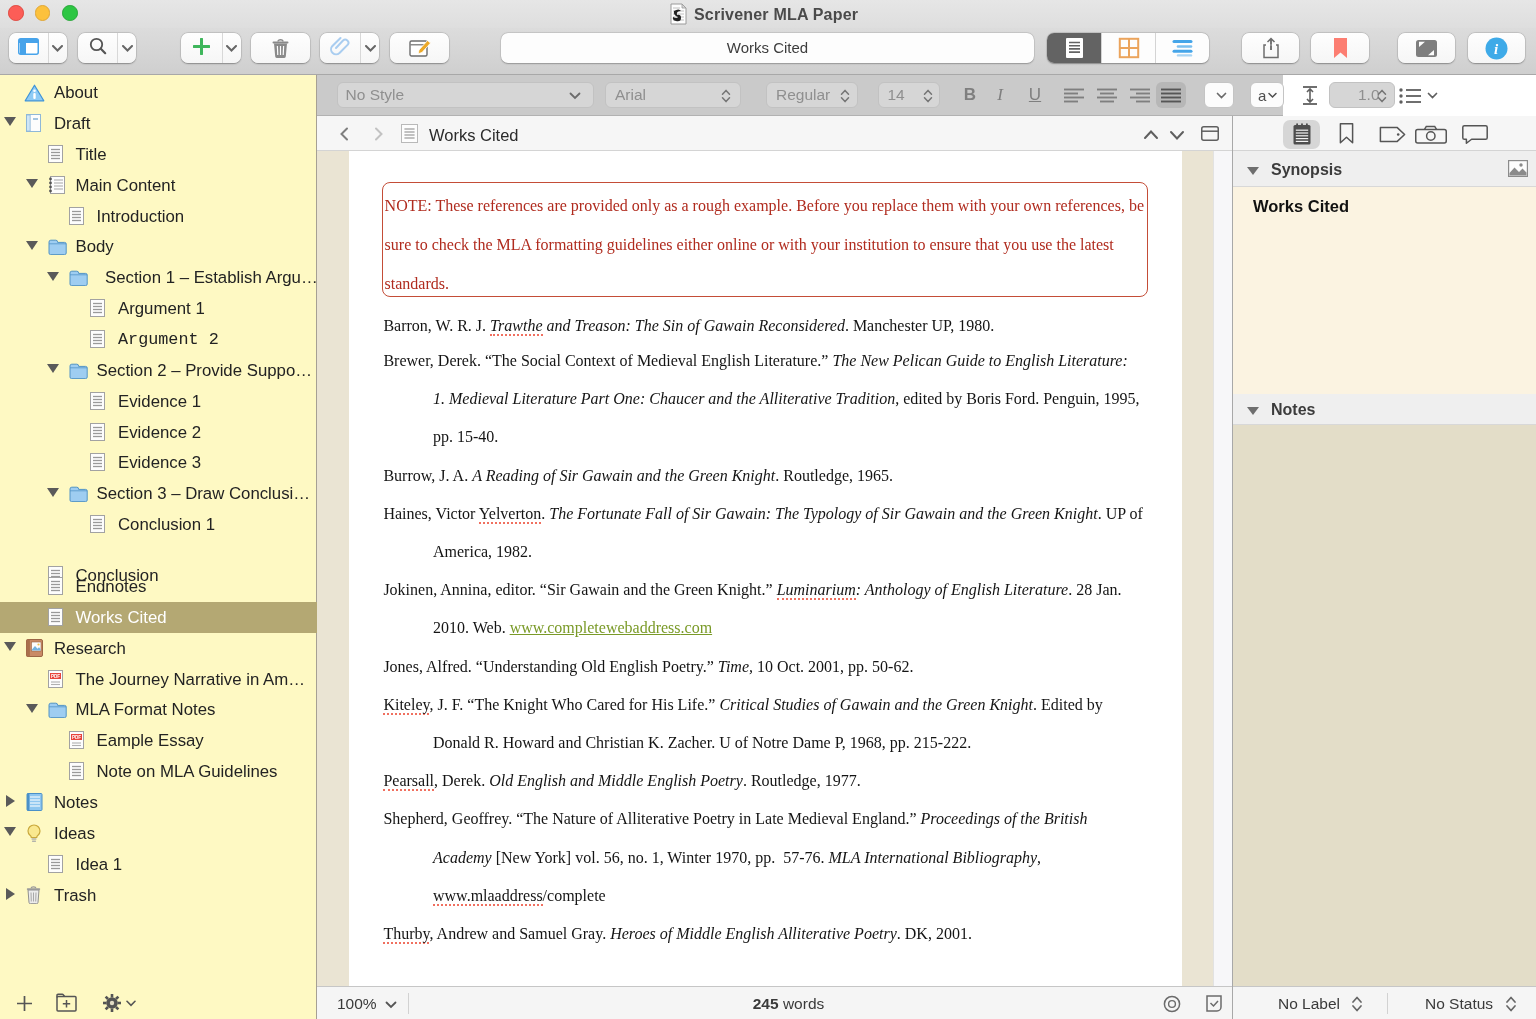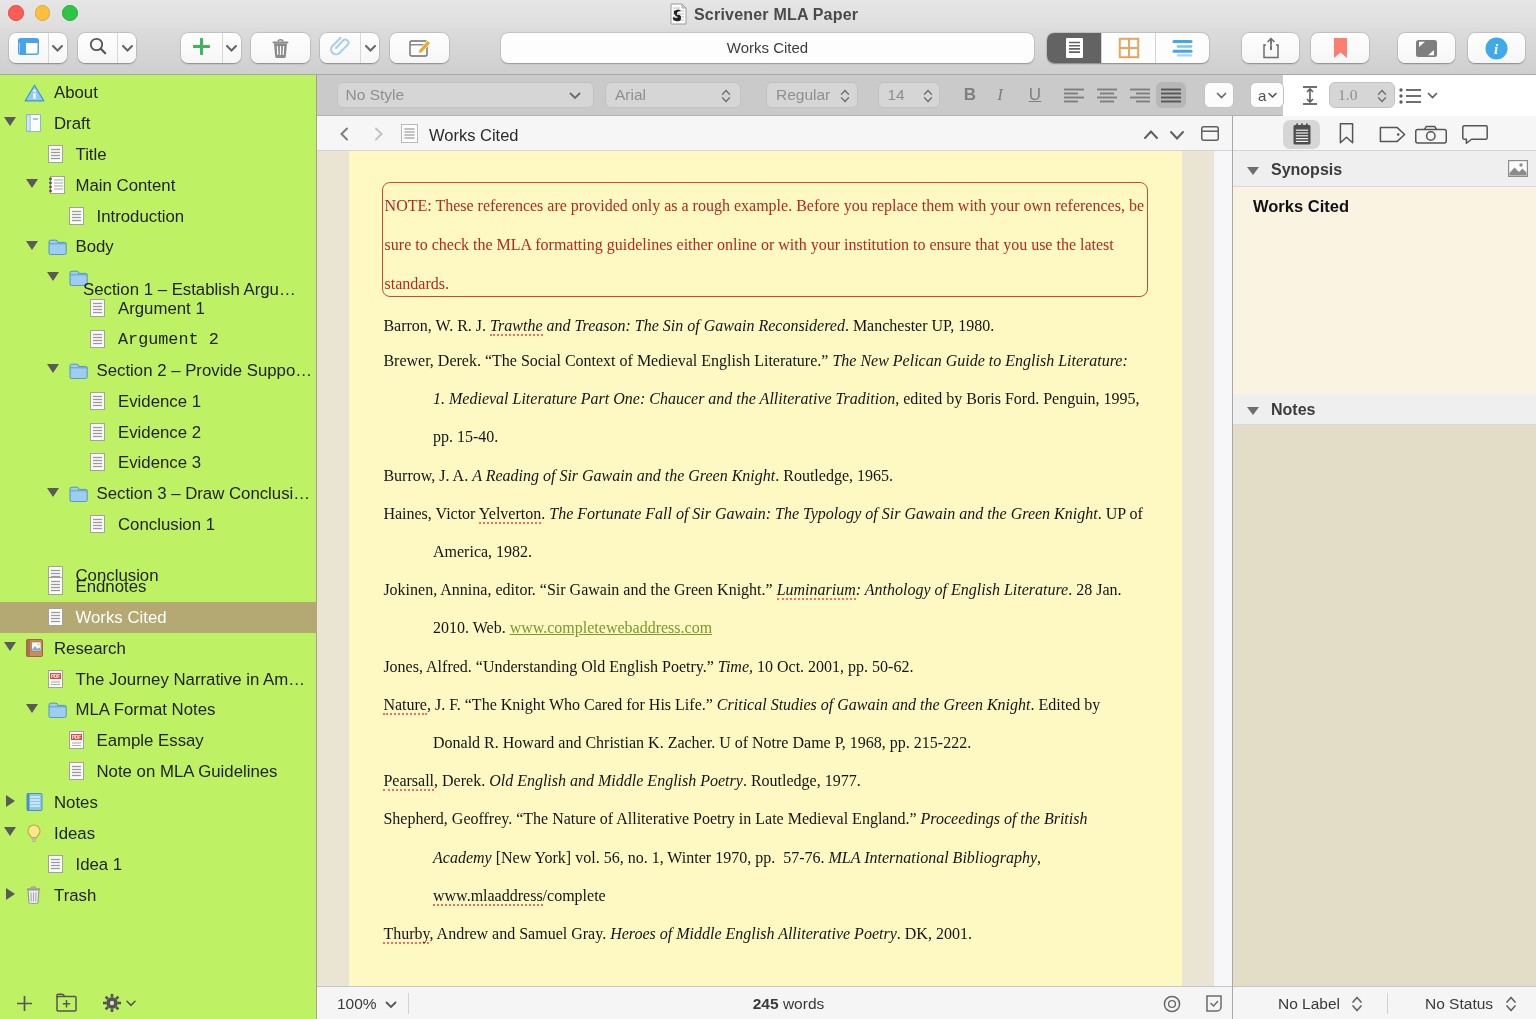--- a/index.html
+++ b/index.html
@@ -19,21 +19,21 @@
 .tbtn { position:absolute; top:5px; height:30px; background:linear-gradient(#fefefe,#f6f6f6); border-radius:7px; box-shadow:0 0.5px 1.5px rgba(0,0,0,0.3), 0 0 0 0.5px rgba(0,0,0,0.12); display:flex; align-items:center; justify-content:center; }
 .tbtn .sep { width:1px; height:30px; background:#d8d8d8; }
 .chev { width:18px; display:flex; align-items:center; justify-content:center; }
 #tb-field { position:absolute; top:5px; left:501px; width:533px; height:30px; background:#fdfdfd; border-radius:7px; box-shadow:0 0.5px 1.5px rgba(0,0,0,0.25), 0 0 0 0.5px rgba(0,0,0,0.1); text-align:center; line-height:30px; font-size:15px; color:#3d3d3d; }
 #tb-seg { position:absolute; top:5px; left:1047px; width:162px; height:30px; background:#fdfdfd; border-radius:7px; box-shadow:0 0.5px 1.5px rgba(0,0,0,0.3), 0 0 0 0.5px rgba(0,0,0,0.12); display:flex; overflow:hidden; }
 .seg { width:54px; height:30px; display:flex; align-items:center; justify-content:center; }
 .seg + .seg { border-left:1px solid #d4d4d4; }
 #seg1 { background:#636363; }
 
 
-#binder { left:0; top:75px; width:317px; height:944px; background:#bef264; border-right:1px solid #a6a094; }
+#binder { left:0; top:75px; width:317px; height:944px; background:#fef9c3; border-right:1px solid #a6a094; }
 .brow { position:absolute; left:0; width:317px; height:31px; }
 .brow.sel { background:#b4a873; }
 .brow .tri { position:absolute; top:9.5px; width:0; height:0; border-left:6.5px solid transparent; border-right:6.5px solid transparent; border-top:9px solid #5a5a5a; }
 .brow .tri.col { border-top:6.5px solid transparent; border-bottom:6.5px solid transparent; border-left:9px solid #5a5a5a; border-right:none; top:8px; }
 .brow .bic { position:absolute; top:6px; }
 .brow .btxt { position:absolute; top:0; height:31px; line-height:32px; font-size:16.8px; color:#232323; white-space:nowrap; }
 .brow.sel .btxt { color:#fff; }
 #binder-foot { position:absolute; left:0; bottom:6px; width:317px; height:26px; }
 
 
@@ -41,21 +41,21 @@
 .fctl { position:absolute; top:7px; height:26px; background:#d6d6d6; border:1px solid #c2c2c2; border-radius:6px; color:#8f8f8f; font-size:15.5px; display:flex; align-items:center; }
 .fbtn-white { background:#fcfcfc; border:1px solid #c4c4c4; }
 .fmt-letter { position:absolute; top:7px; height:26px; line-height:26px; color:#7f7f7f; font-size:17px; text-align:center; }
 
 
 #edheader { left:317px; top:116px; width:915px; height:35px; background:#f6f6f6; border-bottom:1px solid #d4d4d4; }
 #edtitle { position:absolute; left:112px; top:0; height:35px; line-height:39px; font-size:16.5px; color:#2b2b2b; }
 
 
 #editor { left:317px; top:151px; width:915px; height:835px; background:#eae4d3; overflow:hidden; }
-#page { position:absolute; left:32px; top:0; width:833px; height:869px; background:#fef9c3; }
+#page { position:absolute; left:32px; top:0; width:833px; height:869px; background:#ffffff; }
 #scrollstrip { position:absolute; left:896px; top:0; width:19px; height:835px; background:#f7f7f9; border-left:1px solid #e2e2e2; }
 .dline { position:absolute; font-family:"Liberation Serif", serif; font-size:16px; color:#141414; white-space:nowrap; }
 .dline i { font-style:italic; }
 #notebox { position:absolute; left:32.6px; top:31.4px; width:766px; height:114.5px; border:1.5px solid #c44d37; border-radius:8px; }
 .nline { position:absolute; font-family:"Liberation Serif", serif; font-size:16px; color:#b02b1e; white-space:nowrap; }
 .sp { border-bottom:2px dotted #f07060; }
 a.grn { color:#7a9a28; text-decoration:underline; }
 
 
 #edfooter { left:317px; top:986px; width:915px; height:33px; background:#f5f5f5; border-top:1px solid #c6c6c6; font-size:15.5px; color:#3a3a3a; }
@@ -287,21 +287,21 @@
         <path d="M1 4.8 h17.2" stroke="#5294c6" stroke-width="0.8"></path>
       </svg>
       <span class="btxt" style="left:75.5px;">Body</span>
     </div>
 <div class="brow" style="top:187.2px;">
       <span class="tri" style="left:46.5px;"></span>
       <svg class="bic" style="position:absolute;left:68.5px;top:8px;" width="19" height="16" viewBox="0 0 19 16">
         <path d="M1 3 a1.8 1.8 0 0 1 1.8 -1.8 h5 a1.8 1.8 0 0 1 1.8 1.8 v0.4 h7 a1.6 1.6 0 0 1 1.6 1.6 v9 a1.6 1.6 0 0 1 -1.6 1.6 h-14 a1.6 1.6 0 0 1 -1.6 -1.6 z" fill="#9ecdf1" stroke="#5294c6" stroke-width="1"></path>
         <path d="M1 4.8 h17.2" stroke="#5294c6" stroke-width="0.8"></path>
       </svg>
-      <span class="btxt" style="left:83px;margin-top:12px;">Section 1 – Establish Argu…</span>
+      <span class="btxt" style="left:105px;">Section 1 – Establish Argu…</span>
     </div>
 <div class="brow" style="top:218.1px;">
       <svg class="bic" style="position:absolute;left:90px;top:6px;" width="15" height="18" viewBox="0 0 15 18">
         <rect x="0.5" y="0.5" width="14" height="17" fill="#fdfdfd" stroke="#a2a2a2"></rect>
         <g stroke="#9a9a9a" stroke-width="1.3">
           <line x1="3" y1="4.5" x2="12" y2="4.5"></line>
           <line x1="3" y1="7.5" x2="12" y2="7.5"></line>
           <line x1="3" y1="10.5" x2="12" y2="10.5"></line>
           <line x1="3" y1="13.5" x2="12" y2="13.5"></line>
         </g>
@@ -624,21 +624,21 @@
       <svg style="margin-left:2px;" width="9" height="7" viewBox="0 0 9 7">
         <path d="M1 1.5 l3.5 3.5 l3.5 -3.5" fill="none" stroke="#4e4e4e" stroke-width="1.5" stroke-linecap="round"></path>
       </svg>
     </div>
 <svg style="position:absolute;left:985px;top:11px;" width="16" height="19" viewBox="0 0 16 19">
       <line x1="1" y1="1" x2="15" y2="1" stroke="#5f5f5f" stroke-width="1.8"></line>
       <line x1="1" y1="18" x2="15" y2="18" stroke="#5f5f5f" stroke-width="1.8"></line>
       <path d="M8 3 v13 M5 6 l3 -3.2 l3 3.2 M5 13 l3 3.2 l3 -3.2" fill="none" stroke="#5f5f5f" stroke-width="1.6"></path>
     </svg>
 <div class="fctl" style="left:1012px;width:66px;">
-      <span style="margin-left:8px;font-family:Liberation Serif, serif;">1.0</span>
+      <span style="margin-left:28px;">1.0</span>
       <svg style="position:absolute;right:7px;top:6px;" width="10" height="14" viewBox="0 0 10 14">
         <path d="M1.5 5.2 l3.5 -3.8 l3.5 3.8 M1.5 8.8 l3.5 3.8 l3.5 -3.8" fill="none" stroke="#757575" stroke-width="1.5" stroke-linecap="round" stroke-linejoin="round"></path>
       </svg>
     </div>
 <svg style="position:absolute;left:1082px;top:13px;" width="22" height="16" viewBox="0 0 22 16">
       <g fill="#5f5f5f">
         <circle cx="2" cy="2" r="1.7"></circle>
         <circle cx="2" cy="8" r="1.7"></circle>
         <circle cx="2" cy="14" r="1.7"></circle>
       </g>
@@ -691,21 +691,21 @@
 <div class="dline" style="left:34.4px;top:166.0px;">Barron, W. R. J. <i><span class="sp">Trawthe</span> and Treason: The Sin of Gawain Reconsidered</i>. Manchester UP, 1980.</div>
 <div class="dline" style="left:34.4px;top:201.0px;">Brewer, Derek. “The Social Context of Medieval English Literature.” <i>The New Pelican Guide to English Literature:</i></div>
 <div class="dline" style="left:84.0px;top:239.2px;"><i>1. Medieval Literature Part One: Chaucer and the Alliterative Tradition</i>, edited by Boris Ford. Penguin, 1995,</div>
 <div class="dline" style="left:84.0px;top:277.4px;">pp. 15-40.</div>
 <div class="dline" style="left:34.4px;top:315.6px;">Burrow, J. A. <i>A Reading of Sir Gawain and the Green Knight</i>. Routledge, 1965.</div>
 <div class="dline" style="left:34.4px;top:353.8px;">Haines, Victor <span class="sp">Yelverton</span>. <i>The Fortunate Fall of Sir Gawain: The Typology of Sir Gawain and the Green Knight</i>. UP of</div>
 <div class="dline" style="left:84.0px;top:392.0px;">America, 1982.</div>
 <div class="dline" style="left:34.4px;top:430.2px;">Jokinen, Annina, editor. “Sir Gawain and the Green Knight.” <i><span class="sp">Luminarium</span>: Anthology of English Literature</i>. 28 Jan.</div>
 <div class="dline" style="left:84.0px;top:468.4px;">2010. Web. <a class="grn"><span class="spg">www.completewebaddress</span>.com</a></div>
 <div class="dline" style="left:34.4px;top:506.6px;">Jones, Alfred. “Understanding Old English Poetry.” <i>Time,</i> 10 Oct. 2001, pp. 50-62.</div>
-<div class="dline" style="left:34.4px;top:544.8px;"><span class="sp">Nature</span>, J. F. “The Knight Who Cared for His Life.” <i>Critical Studies of Gawain and the Green Knight</i>. Edited by</div>
+<div class="dline" style="left:34.4px;top:544.8px;"><span class="sp">Kiteley</span>, J. F. “The Knight Who Cared for His Life.” <i>Critical Studies of Gawain and the Green Knight</i>. Edited by</div>
 <div class="dline" style="left:84.0px;top:583.0px;">Donald R. Howard and Christian K. Zacher. U of Notre Dame P, 1968, pp. 215-222.</div>
 <div class="dline" style="left:34.4px;top:621.2px;"><span class="sp">Pearsall</span>, Derek. <i>Old English and Middle English Poetry</i>. Routledge, 1977.</div>
 <div class="dline" style="left:34.4px;top:659.4px;">Shepherd, Geoffrey. “The Nature of Alliterative Poetry in Late Medieval England.” <i>Proceedings of the British</i></div>
 <div class="dline" style="left:84.0px;top:697.6px;"><i>Academy</i> [New York] vol. 56, no. 1, Winter 1970, pp.&nbsp; 57-76. <i>MLA International Bibliography</i>,</div>
 <div class="dline" style="left:84.0px;top:735.8px;"><span class="sp">www.mlaaddress</span>/complete</div>
 <div class="dline" style="left:34.4px;top:774.0px;"><span class="sp">Thurby</span>, Andrew and Samuel Gray. <i>Heroes of Middle English Alliterative Poetry</i>. DK, 2001.</div>
 </div>
   <div id="scrollstrip"></div>
 </div>
 

